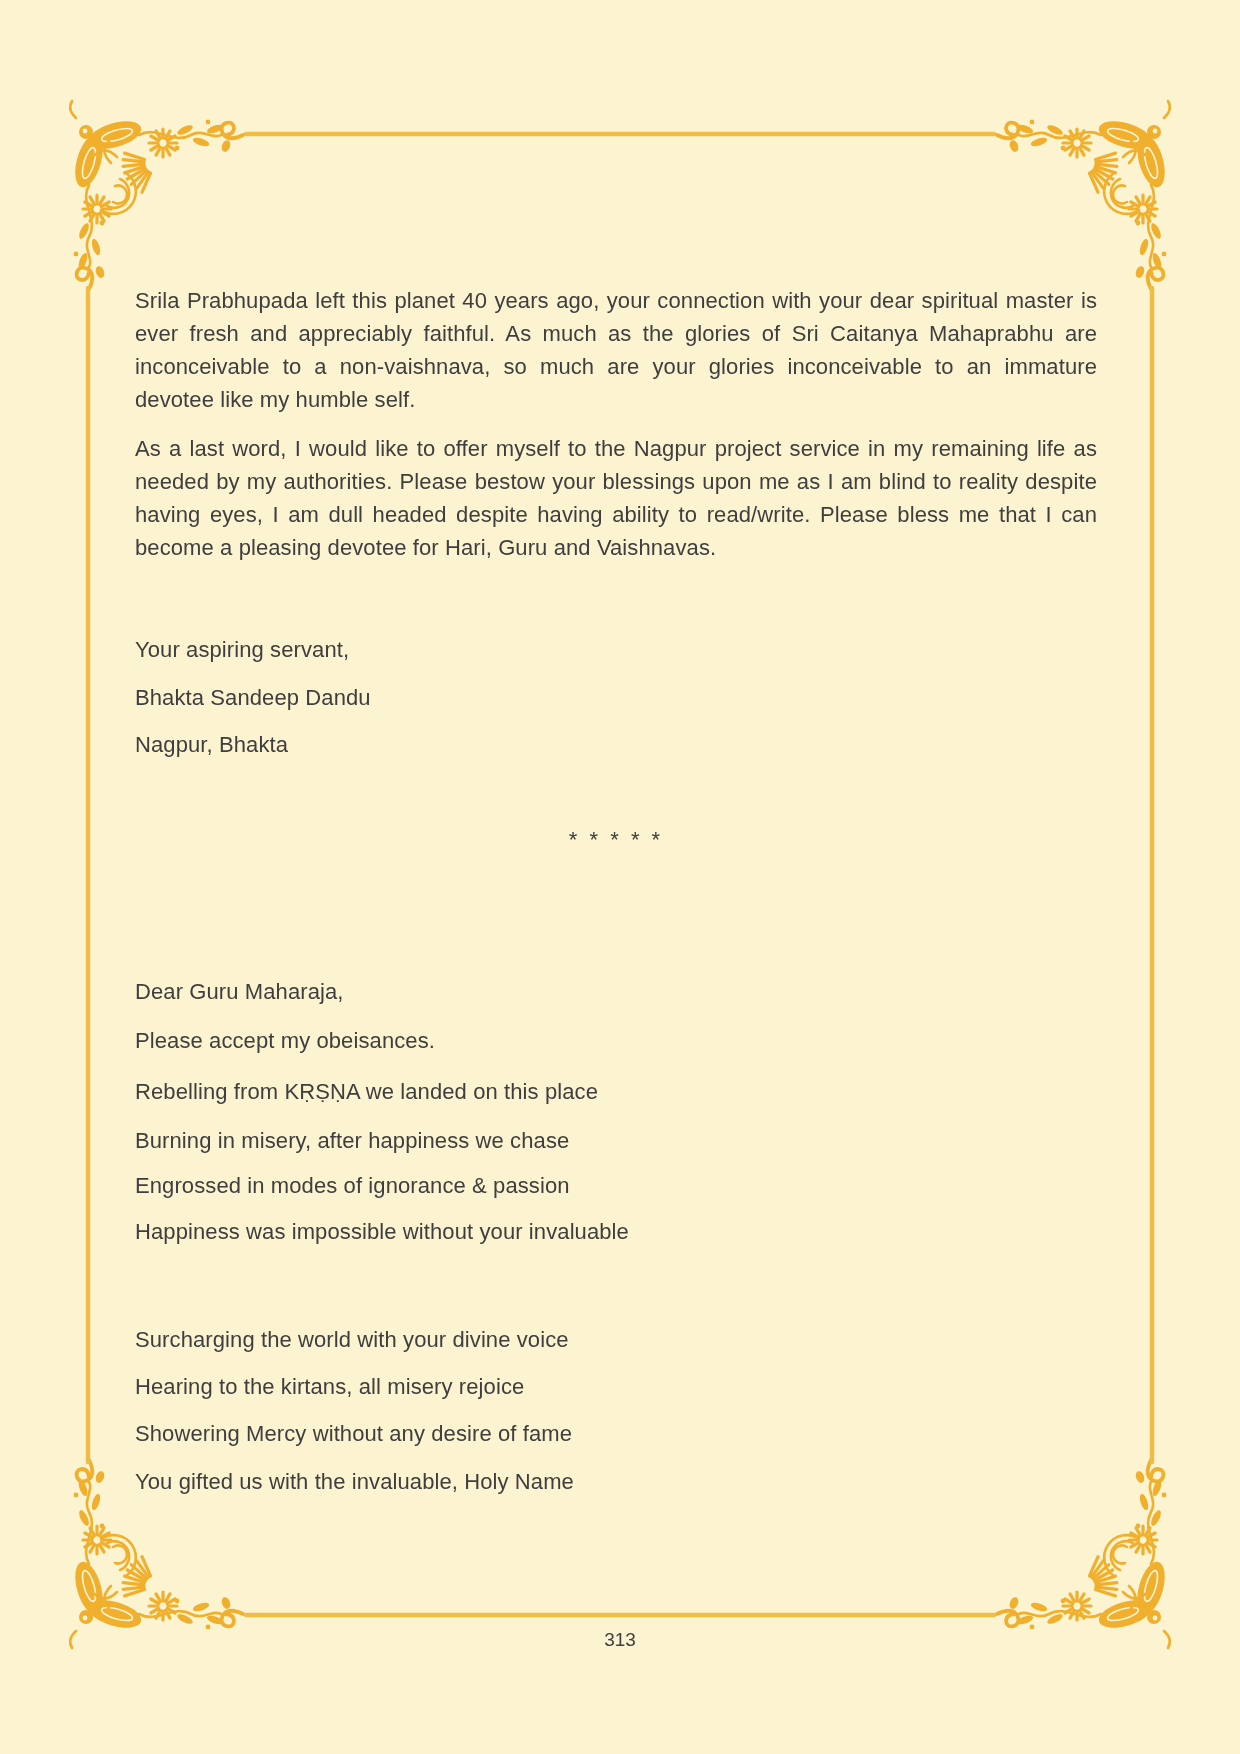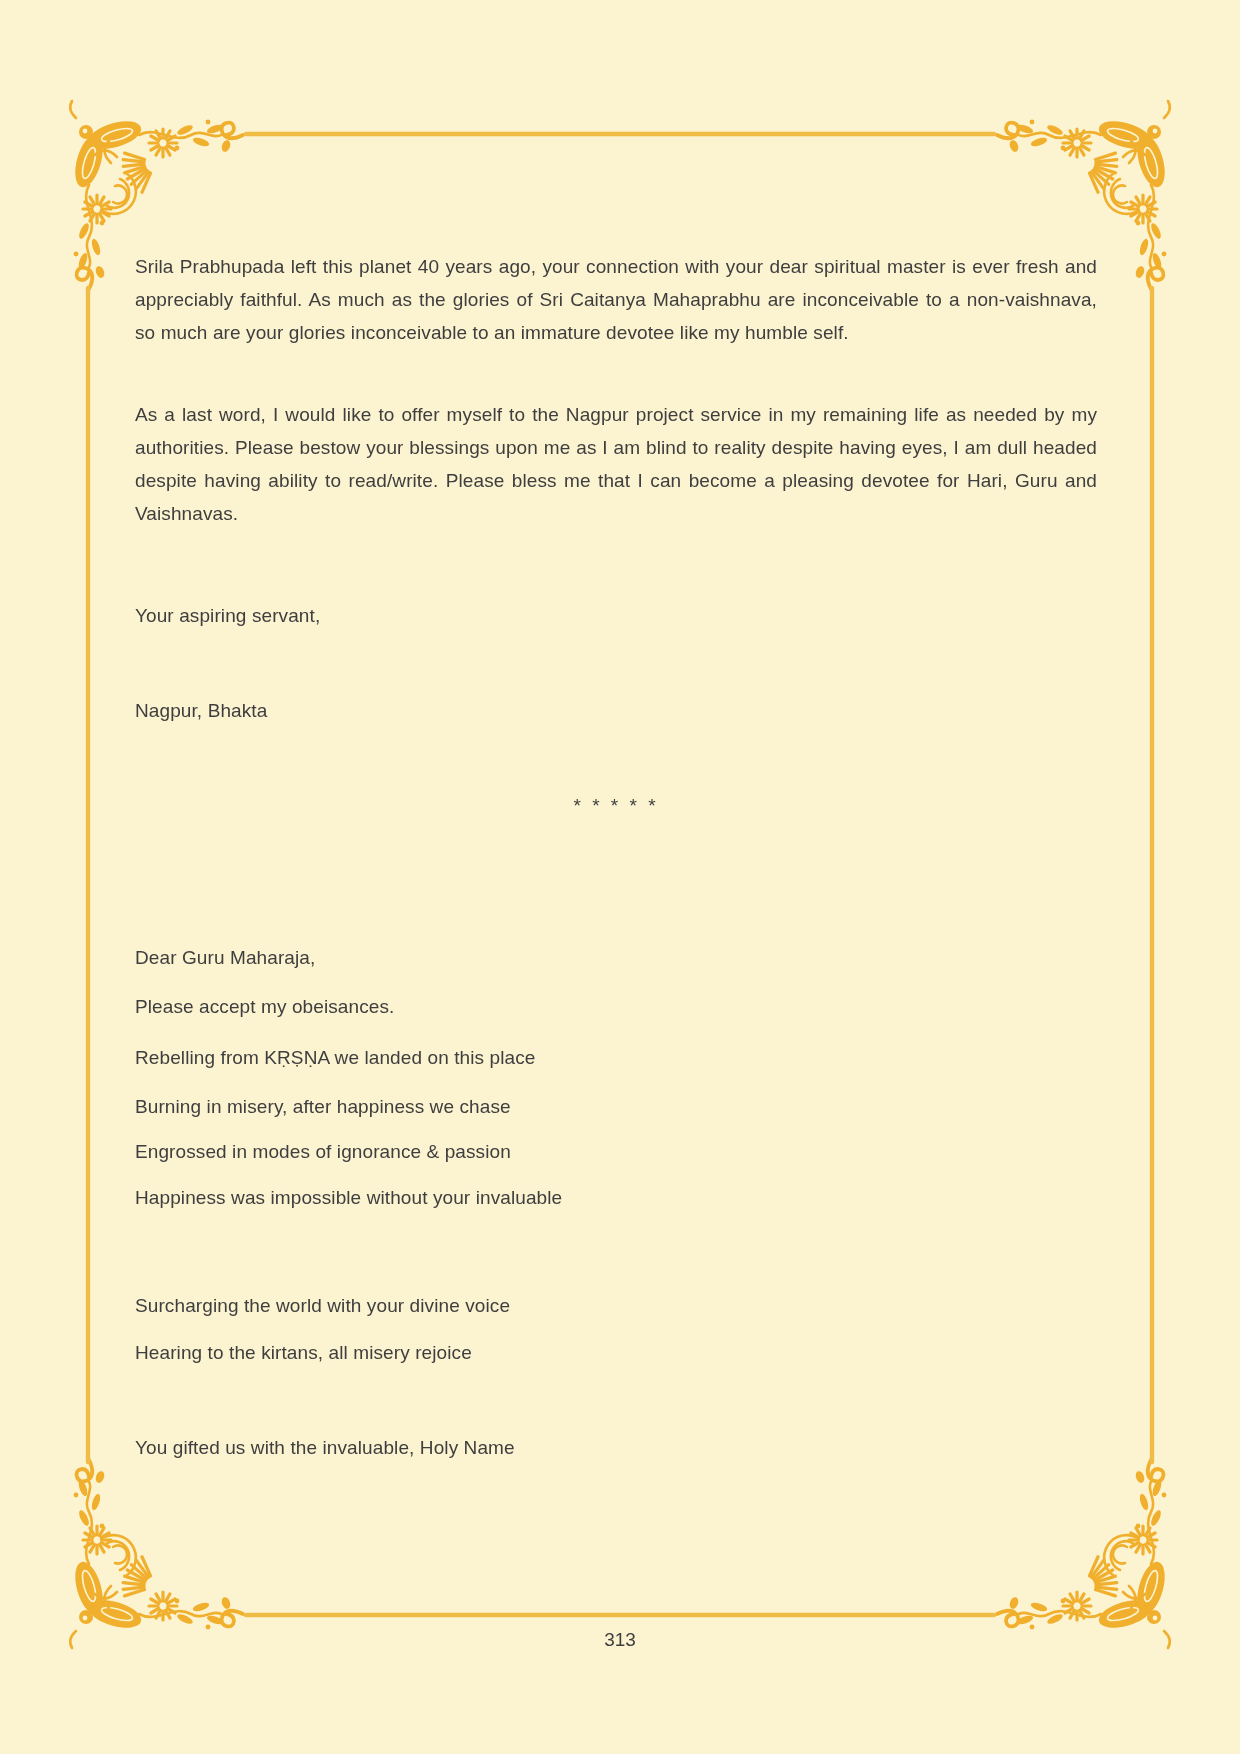--- a/index.html
+++ b/index.html
@@ -23,22 +23,23 @@
   .cf{fill:var(--background);stroke:none;}
   .gs{stroke:var(--ornament-gold);stroke-width:2.6;fill:none;stroke-linecap:round;}
   .gs4{stroke:var(--ornament-gold);stroke-width:3.8;fill:none;stroke-linecap:round;}
   .cs{stroke:var(--background);stroke-width:1.7;fill:none;stroke-linecap:round;}
   .gsr line{stroke:var(--ornament-gold);stroke-width:3.2;stroke-linecap:round;}
   .rule{stroke:var(--border-line-gold);stroke-width:4.4;stroke-linecap:round;}
 
   
   .block{
     position:absolute;left:135px;width:962px;
-    font-size:19px;line-height:34px;
+    font-size:22px;line-height:34px;
     letter-spacing:0.1px;
+    margin-top:34px;
   }
   .para{line-height:33px;text-align:justify;}
   .center{text-align:center;}
   .sep{letter-spacing:3px;}
   .pagenum{
     position:absolute;left:0;top:1623px;width:1240px;
     text-align:center;font-size:19px;line-height:34px;
   }
 </style>
 </head>
@@ -128,33 +129,35 @@
     <line class="rule" x1="88" y1="288" x2="88" y2="1462"></line>
     <line class="rule" x1="1152" y1="288" x2="1152" y2="1462"></line>
   </svg>
 
   <div class="block para" style="top:250px">Srila Prabhupada left this planet 40 years ago, your connection with your dear spiritual master is ever fresh and appreciably faithful. As much as the glories of Sri Caitanya Mahaprabhu are inconceivable to a non-vaishnava, so much are your glories inconceivable to an immature devotee like my humble self.</div>
 
   <div class="block para" style="top:398px">As a last word, I would like to offer myself to the Nagpur project service in my remaining life as needed by my authorities. Please bestow your blessings upon me as I am blind to reality despite having eyes, I am dull headed despite having ability to read/write. Please bless me that I can become a pleasing devotee for Hari, Guru and Vaishnavas.</div>
 
   <div class="block" style="top:599px">Your aspiring servant,</div>
 
+  <div class="block" style="top:647px">Bhakta Sandeep Dandu</div>
 
   <div class="block" style="top:694px">Nagpur, Bhakta</div>
 
   <div class="block center sep" style="top:789px">* * * * *</div>
 
   <div class="block" style="top:941px">Dear Guru Maharaja,</div>
 
   <div class="block" style="top:990px">Please accept my obeisances.</div>
 
   <div class="block" style="top:1041px">Rebelling from KṚṢṆA we landed on this place</div>
   <div class="block" style="top:1090px">Burning in misery, after happiness we chase</div>
   <div class="block" style="top:1135px">Engrossed in modes of ignorance &amp; passion</div>
   <div class="block" style="top:1181px">Happiness was impossible without your invaluable</div>
 
   <div class="block" style="top:1289px">Surcharging the world with your divine voice</div>
   <div class="block" style="top:1336px">Hearing to the kirtans, all misery rejoice</div>
+  <div class="block" style="top:1383px">Showering Mercy without any desire of fame</div>
   <div class="block" style="top:1431px">You gifted us with the invaluable, Holy Name</div>
 
   <div class="pagenum">313</div>
 
 </div>
 
 </body></html>

